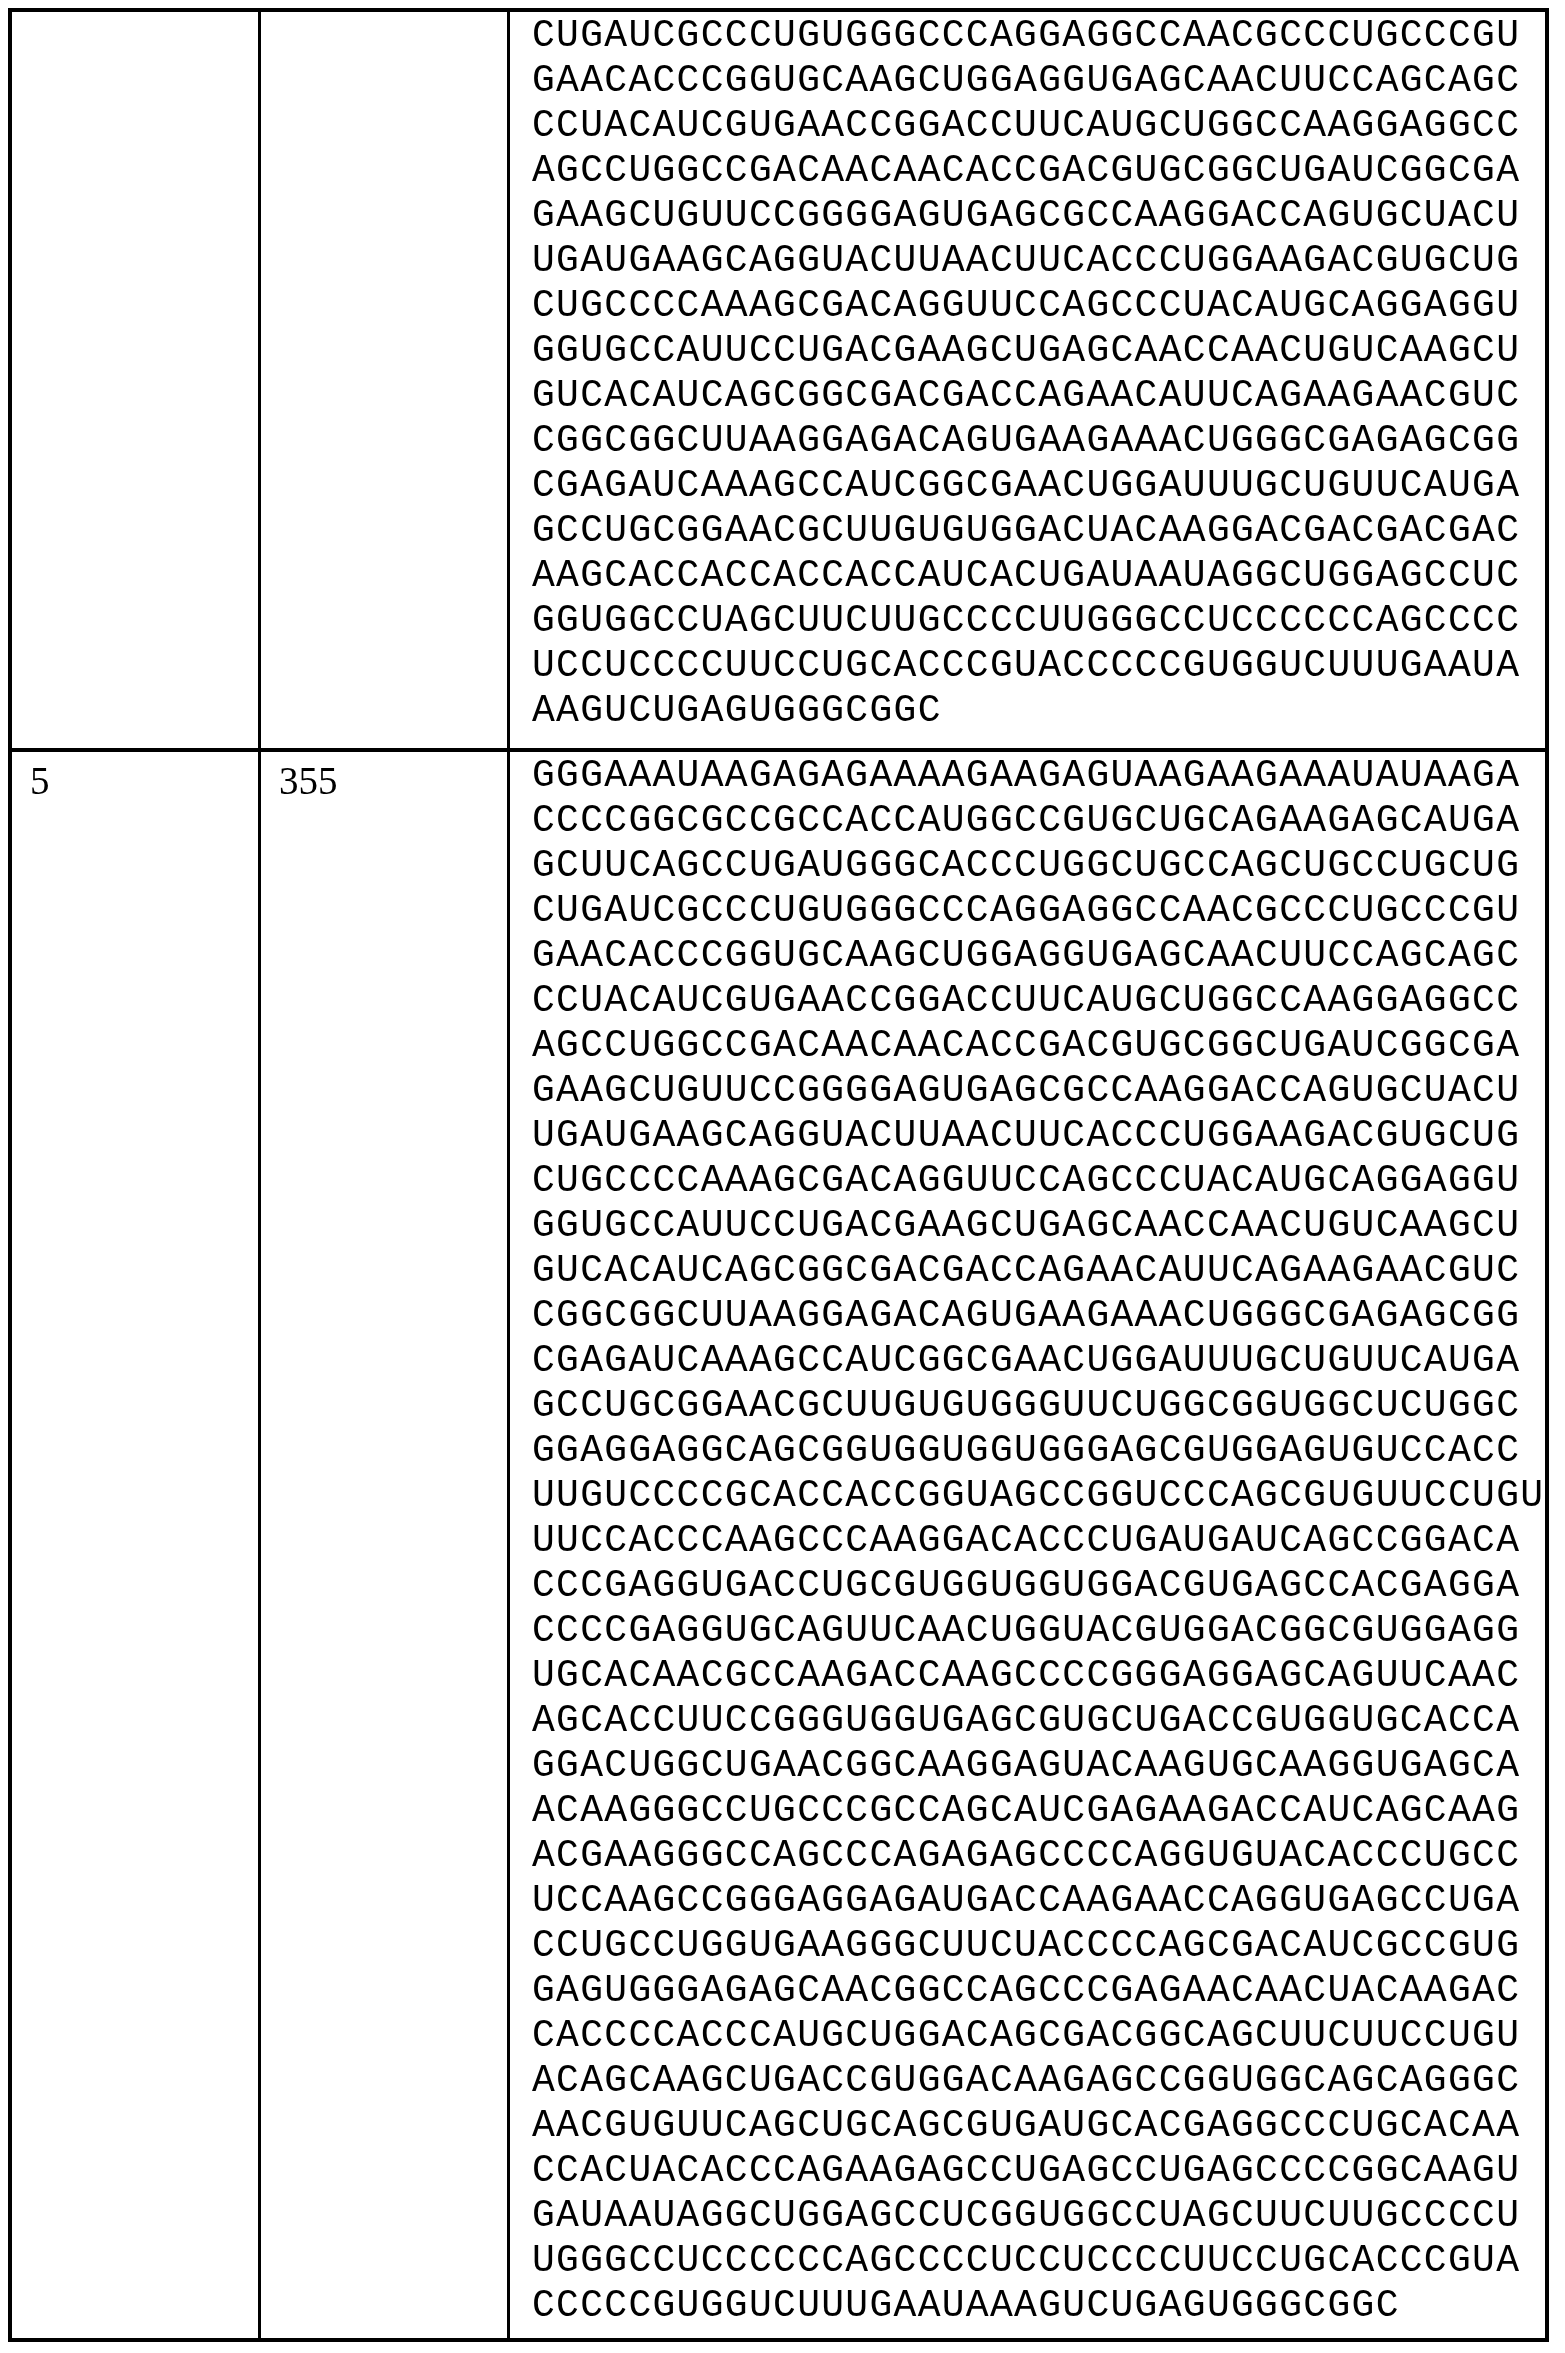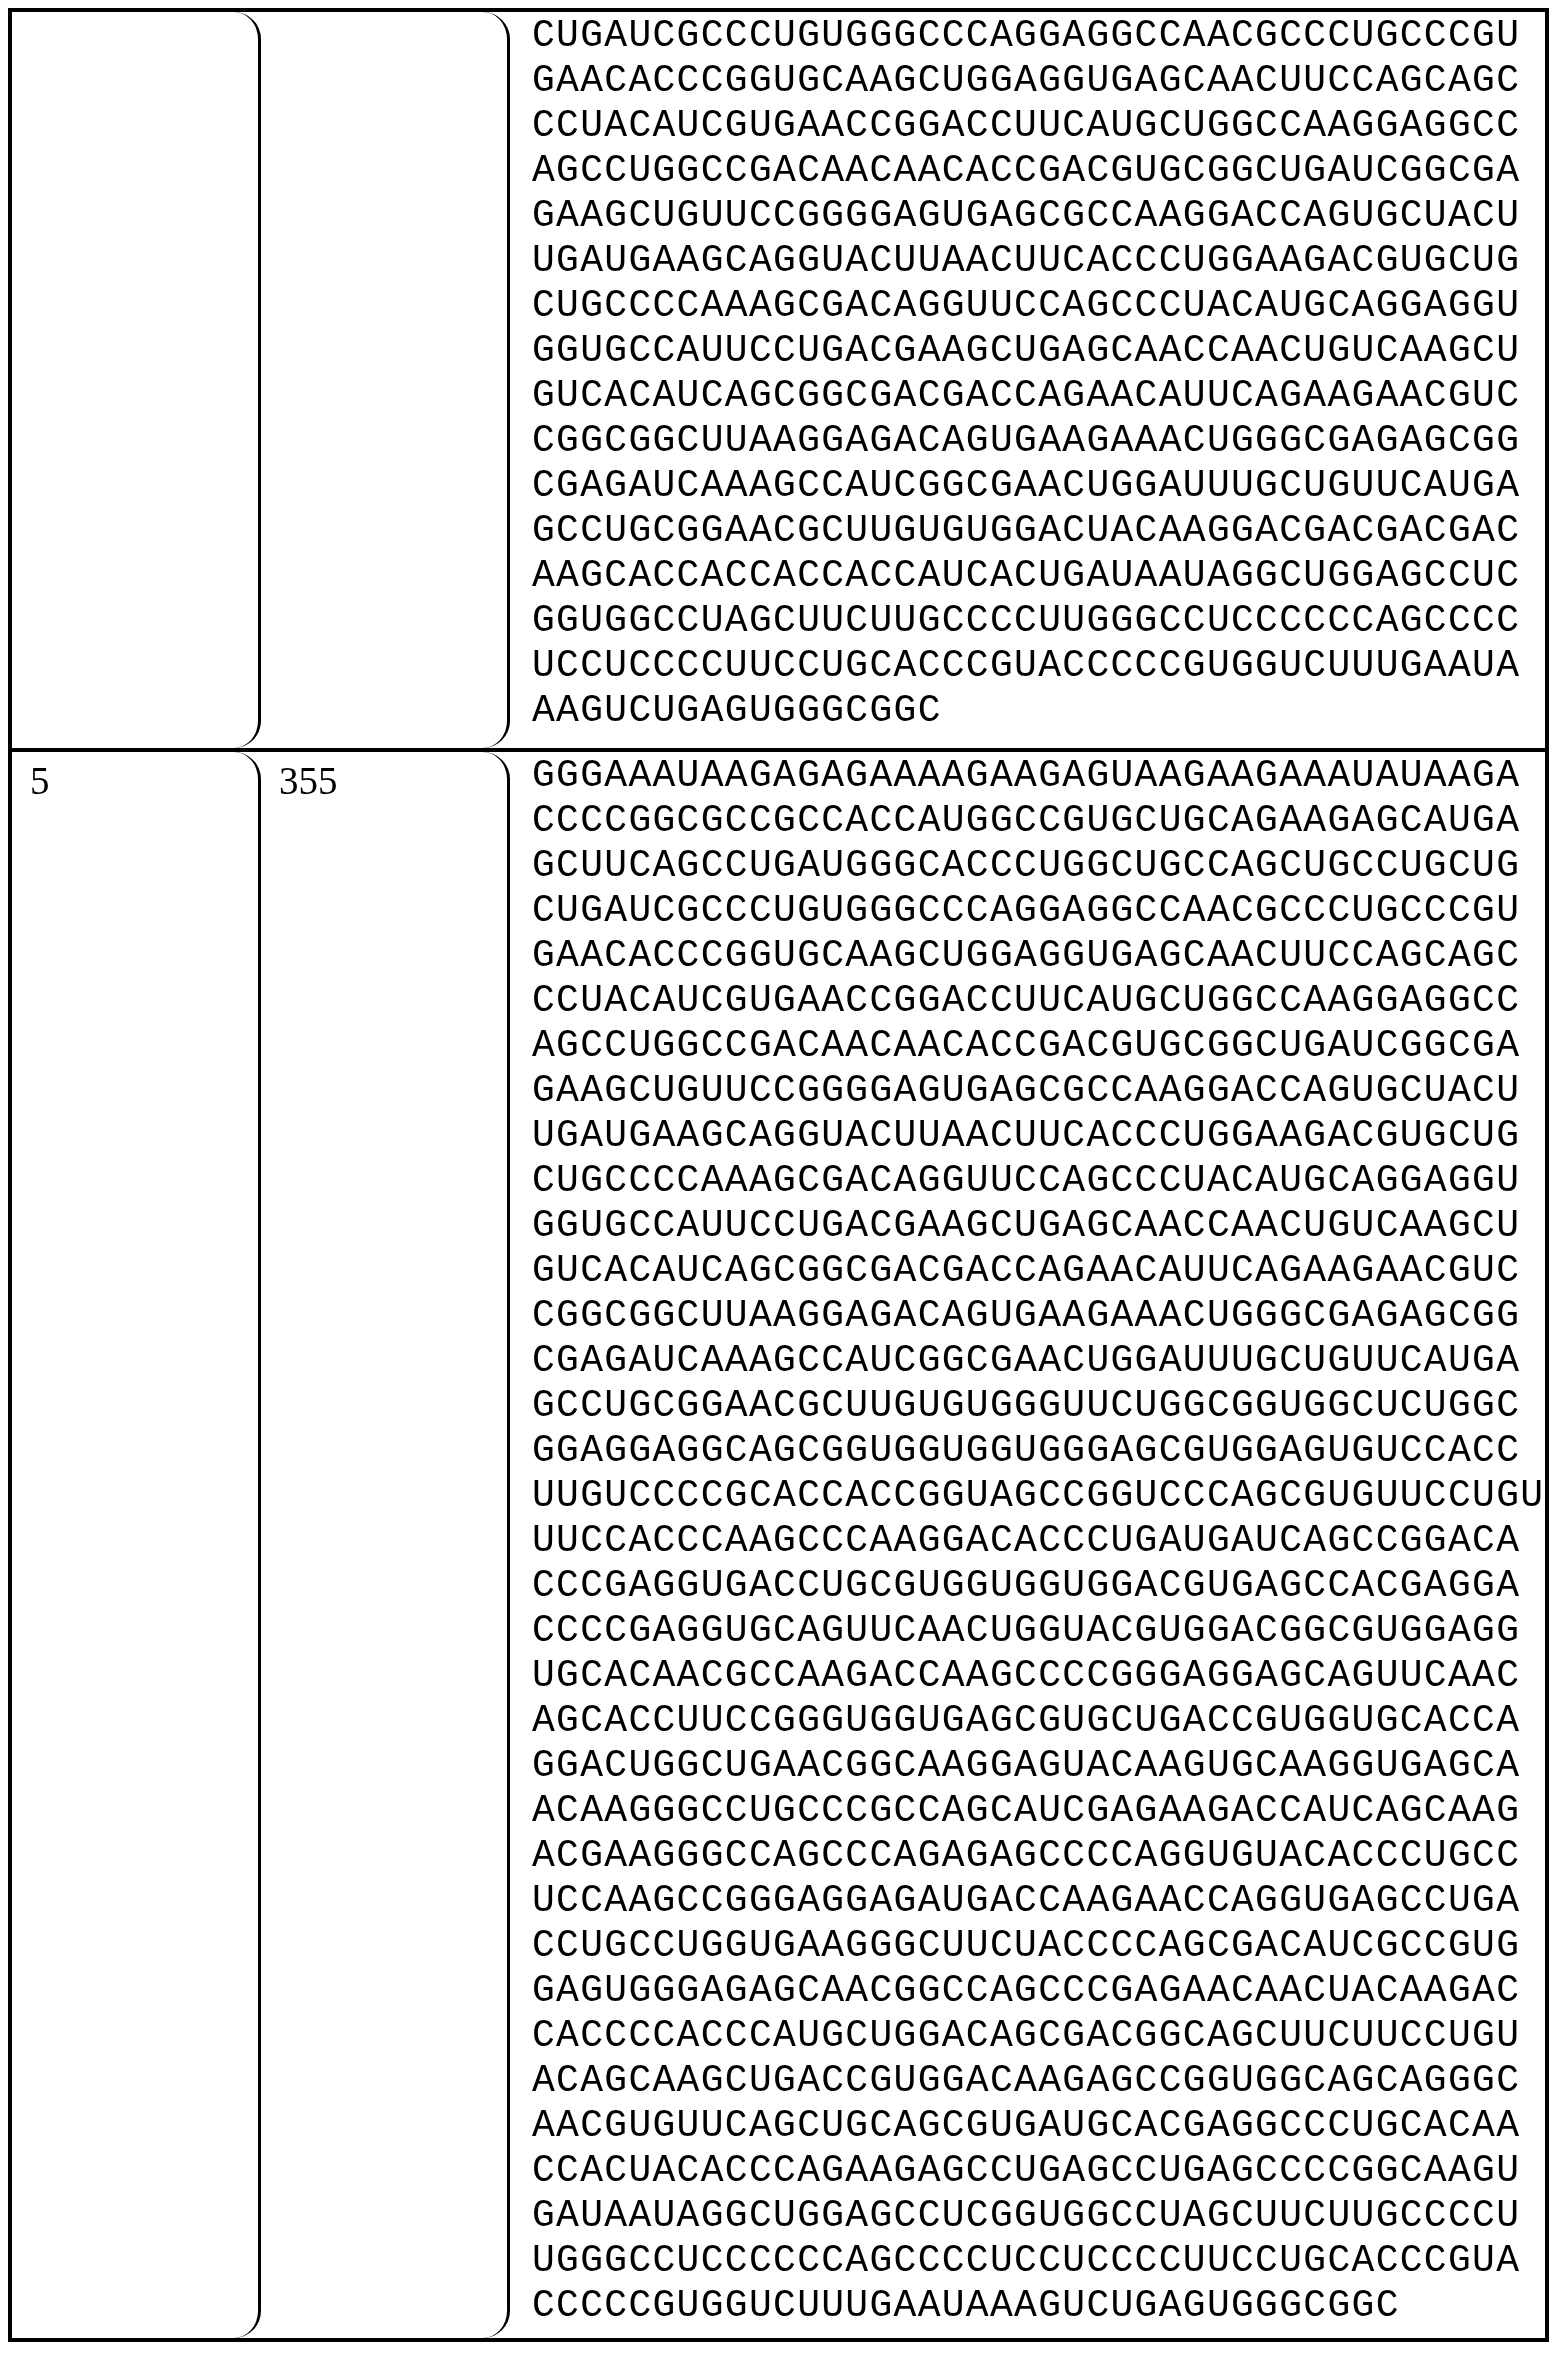--- a/index.html
+++ b/index.html
@@ -34,21 +34,20 @@
   .t-row.row-continued {
     height: 740px;
     border-bottom: 4.8px solid #000000;
   }
   .t-row.row-main {
     flex: 1;
   }
   .cell {
     box-sizing: border-box;
     overflow: hidden;
-    border-radius: 27px;
   }
   .cell.c-id {
     width: 249px;
     border-right: 3.2px solid #000000;
     padding: 8px 0 0 18px;
   }
   .cell.c-len {
     width: 249px;
     border-right: 3.2px solid #000000;
     padding: 8px 0 0 18px;

